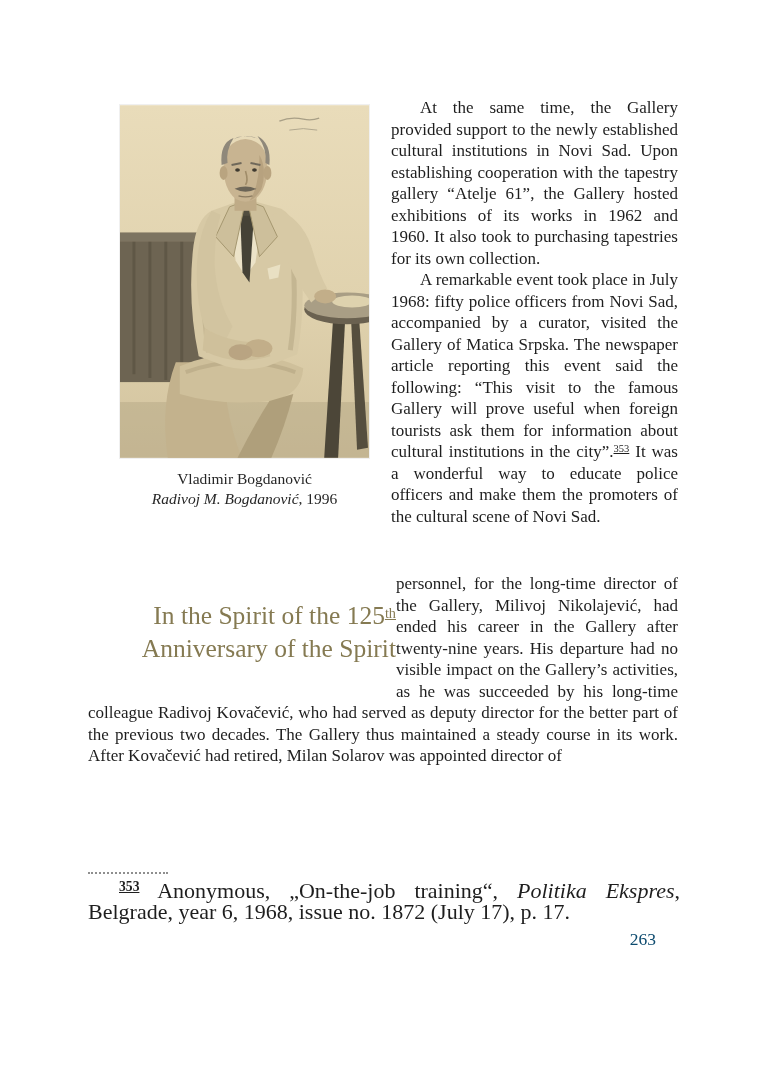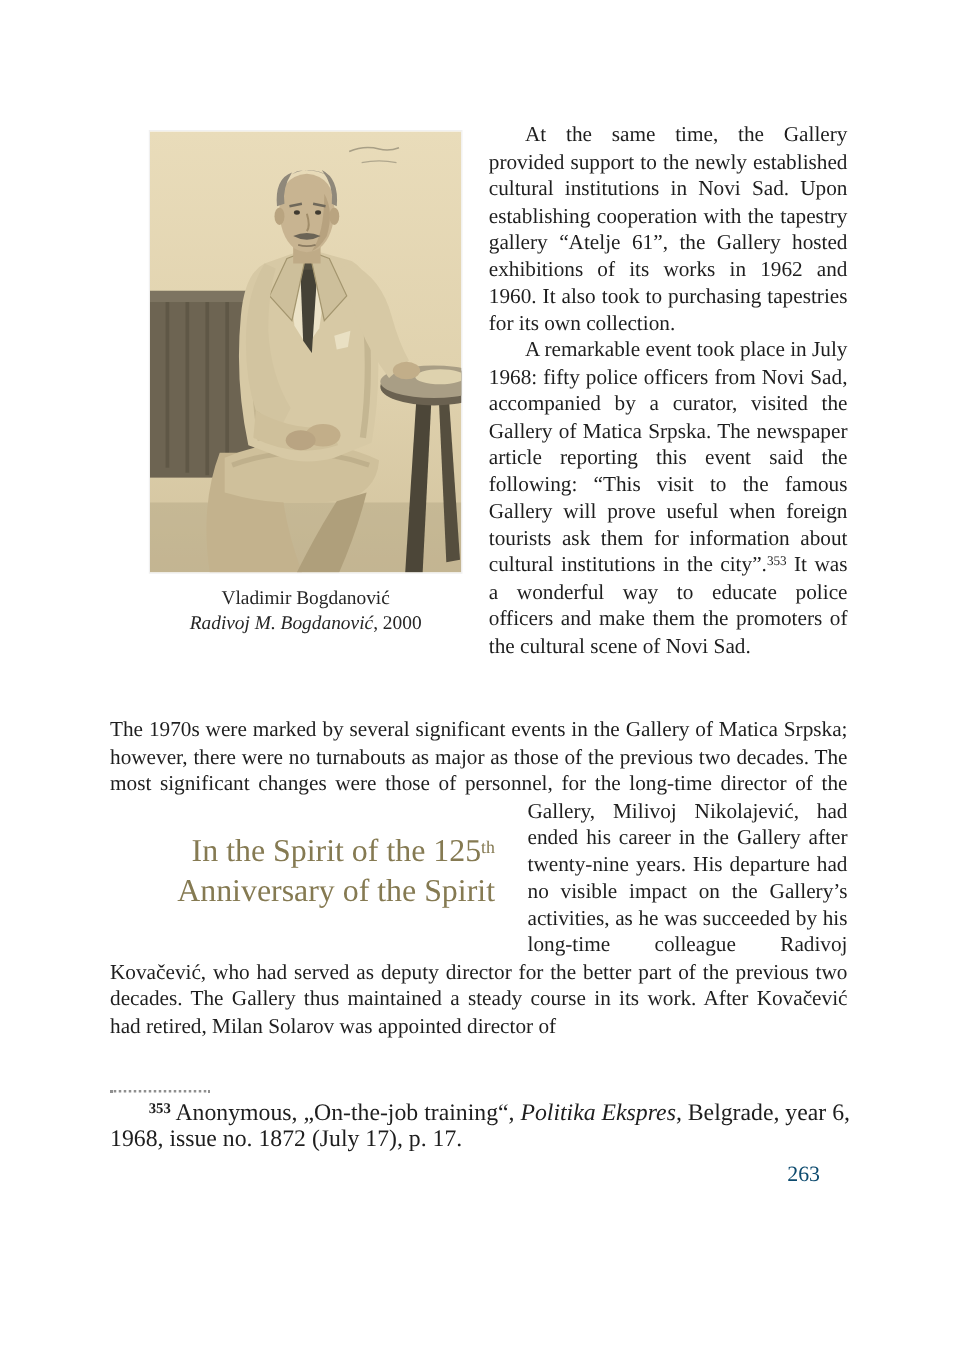--- a/index.html
+++ b/index.html
@@ -30,28 +30,27 @@
     line-height: 20px;
     color: #262626;
   }
   .col-right { flex: 1 1 auto; margin-top: -3px; }
   .body-text {
     font-size: 17px;
     line-height: 21.5px;
     text-align: justify;
   }
   .body-text p { margin: 0; text-indent: 29px; }
-  sup { font-size: 0.62em; line-height: 0; position: relative; vertical-align: baseline; top: -0.48em; }
+  sup { font-size: 0.62em; line-height: 0; position: relative; vertical-align: baseline; top: -0.48em; text-decoration: underline; }
   
   .main-flow { margin-top: 46px; }
   .main-flow p { margin: 0; text-indent: 0; }
   .section-heading {
     float: left;
     width: 308px;
-    margin-right: 26px;
     padding: 27px 0 26px 0;
     text-align: right;
     color: #857a52;
     font-size: 25.5px;
     line-height: 32.5px;
     text-indent: 0;
   }
   .section-heading .h-line { display: block; }
   .section-heading sup { font-size: 0.56em; top: -0.45em; }
   
@@ -62,21 +61,21 @@
     width: 592px;
   }
   .footnote-rule {
     width: 80px;
     height: 0;
     border-bottom: 2px dotted #8f8f8f;
     margin-bottom: 7px;
   }
   .footnote-text {
     margin: 0;
-    font-size: 19px;
+    font-size: 22px;
     line-height: 20.6px;
     text-align: justify;
     text-indent: 31px;
   }
   .fn-marker { font-weight: bold; }
   .italic { font-style: italic; }
   
   .page-number {
     position: absolute;
     top: 929px;
@@ -162,32 +161,32 @@
             <path d="M112 60 L122 58 M131 58 L141 60" stroke="#6f685a" stroke-width="2" fill="none"></path>
             <ellipse cx="118" cy="65" rx="2.4" ry="1.8" fill="#3f3a30"></ellipse>
             <ellipse cx="135" cy="65" rx="2.4" ry="1.8" fill="#3f3a30"></ellipse>
             <path d="M126 66 Q129 76 126 80" stroke="#a08c69" stroke-width="1.6" fill="none"></path>
             <path d="M115 84 Q126 79 137 84 Q126 90 115 84 Z" fill="#6b6456"></path>
             <path d="M119 91 Q126 93 133 91" stroke="#8a7a60" stroke-width="1.4" fill="none"></path>
           </svg>
         </div>
         <figcaption class="figure-caption">
           <div>Vladimir Bogdanović</div>
-          <div><span class="italic">Radivoj M. Bogdanović</span><span>, 2000</span></div>
+          <div><span class="italic">Radivoj M. Bogdanović</span><span>, 1996</span></div>
         </figcaption>
       </figure>
 
       <div class="col-right body-text">
         <p>At the same time, the Gallery provided support to the newly established cultural institutions in Novi Sad. Upon establishing cooperation with the tapestry gallery “Atelje 61”, the Gallery hosted exhibitions of its works in 1962 and 1960. It also took to purchasing tapestries for its own collection.</p>
         <p><span>A remarkable event took place in July 1968: fifty police officers from Novi Sad, accompanied by a curator, visited the Gallery of Matica Srpska. The newspaper article reporting this event said the following: “This visit to the famous Gallery will prove useful when foreign tourists ask them for information about cultural institutions in the city”.</span><sup>353</sup><span> It was a wonderful way to educate police officers and make them the promoters of the cultural scene of Novi Sad.</span></p>
       </div>
     </div>
 
     <div class="main-flow body-text">
-      <p><span>The 1970s were marked by several significant events in the Gallery of Matica Srpska; however, there were no turnabouts as major as those of the previous two decades. The most significant changes were those of </span><span class="section-heading">
+      <p><span class="section-heading">
             <span class="h-line"><span>In the Spirit of the 125</span><sup>th</sup></span>
             <span class="h-line">Anniversary of the Spirit</span>
           </span><span>personnel, for the long-time director of the Gallery, Milivoj Nikolajević, had ended his career in the Gallery after twenty-nine years. His departure had no visible impact on the Gallery’s activities, as he was succeeded by his long-time colleague Radivoj Kovačević, who had served as deputy director for the better part of the previous two decades. The Gallery thus maintained a steady course in its work. After Kovačević had retired, Milan Solarov was appointed director of</span></p>
     </div>
 
   </div>
 
   <div class="footnote-area">
     <div class="footnote-rule"></div>
     <p class="footnote-text"><sup class="fn-marker">353</sup><span> Anonymous, „On-the-job training“, </span><span class="italic">Politika Ekspres</span><span>, Belgrade, year 6, 1968, issue no. 1872 (July 17), p. 17.</span></p>

